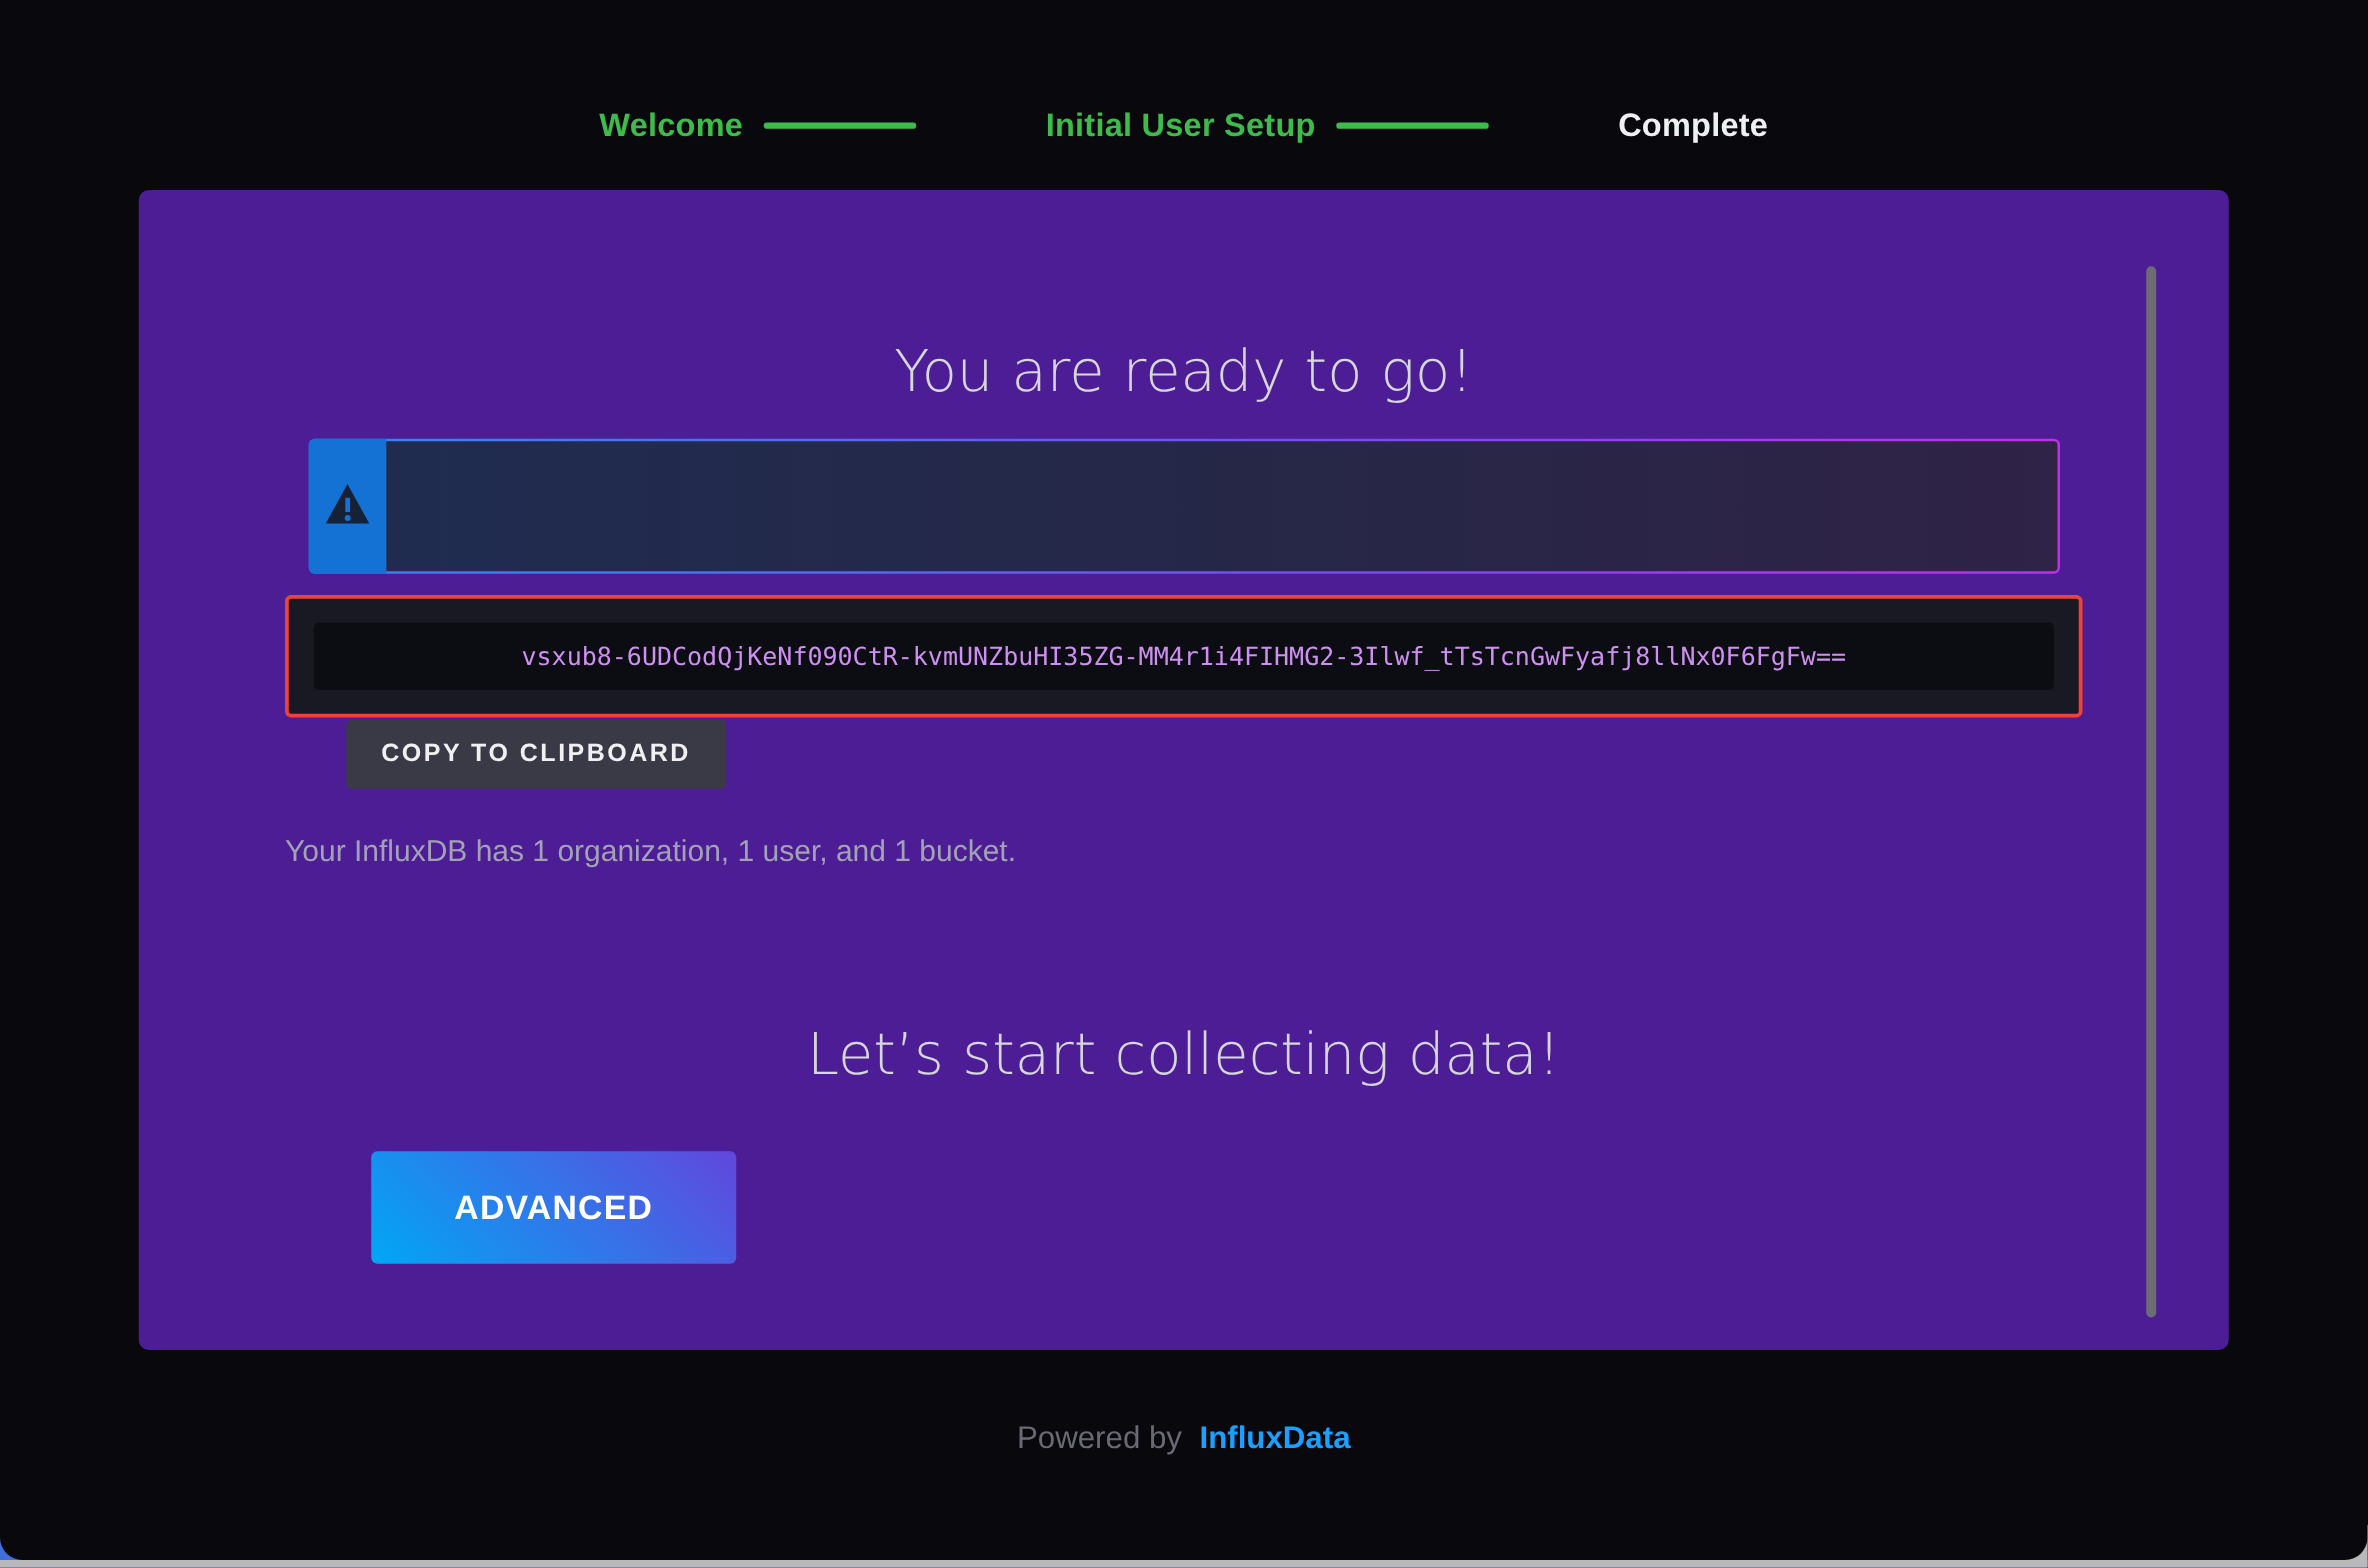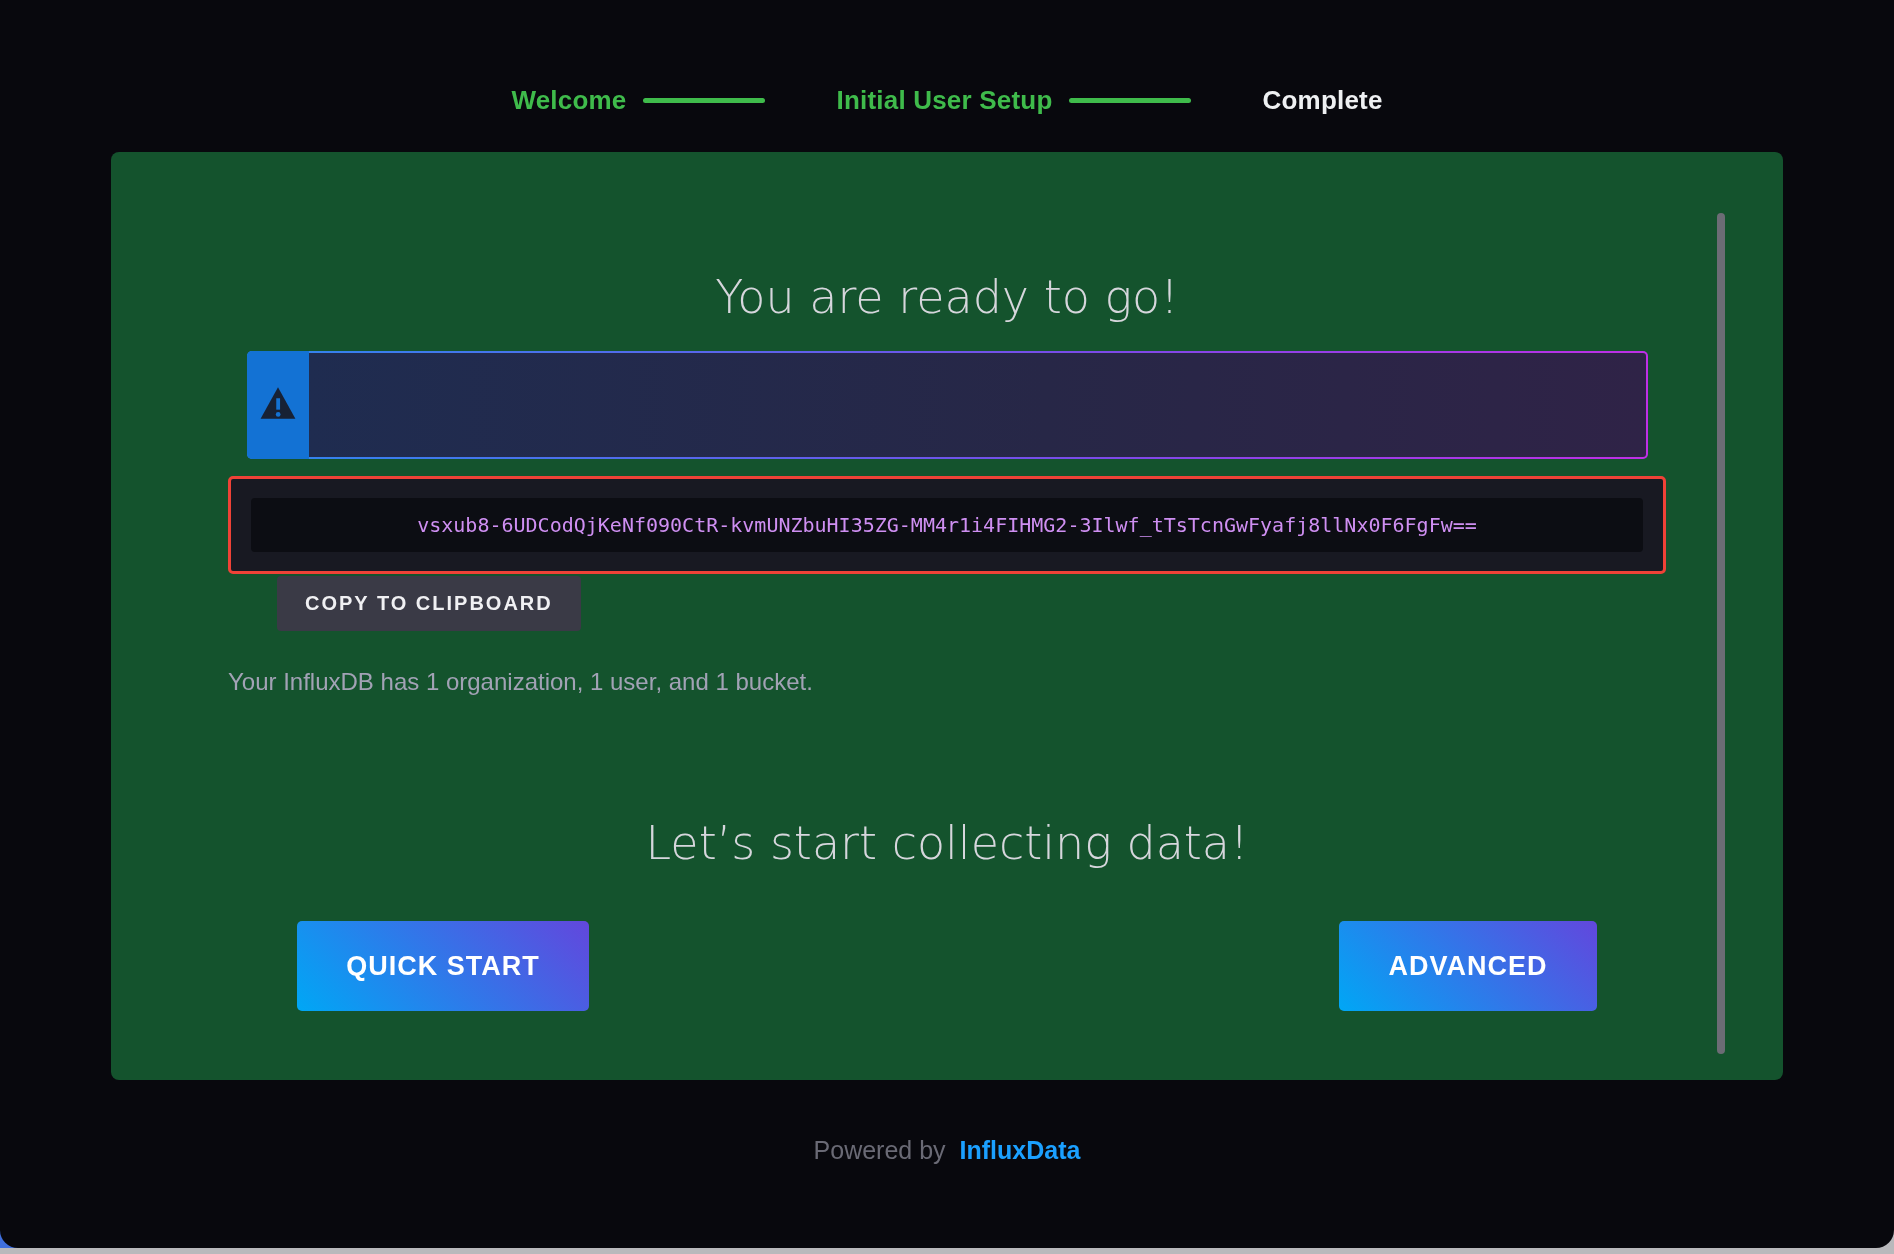--- a/index.html
+++ b/index.html
@@ -24,38 +24,38 @@
     background:#08080d;
     border-radius:0 0 18px 18px;
     overflow:hidden;
     z-index:1;
   }
 
   
   .step-nav{
     margin-top:85px;
     display:flex; justify-content:center; align-items:center;
-    gap:72px;
+    gap:104px;
   }
   .step{ display:flex; align-items:center; }
   .step-label{
     font-size:26px; font-weight:bold; letter-spacing:.2px;
     color:var(--step-green,#3fbb4b);
   }
   .step.current .step-label{ color:#eef0f2; }
   .step-line{
     width:122px; height:5px; border-radius:3px;
     background:var(--step-green,#3fbb4b);
     margin-left:16px;
   }
 
   
   .panel{
     width:1672px; margin:36px auto 0 auto;
-    background:#14532d;
+    background:#4c1d95;
     border-radius:8px;
     overflow:hidden;
     position:relative;
   }
   .content{ width:1438px; margin:0 auto; }
 
   .h-thin{
     font-family:"DejaVu Sans", sans-serif;
     font-weight:200;
     color:#d6d6dc;
@@ -215,21 +215,20 @@
         <div class="token-code">vsxub8-6UDCodQjKeNf090CtR-kvmUNZbuHI35ZG-MM4r1i4FIHMG2-3Ilwf_tTsTcnGwFyafj8llNx0F6FgFw==</div>
       </div>
 
       <button class="copy-button">COPY TO CLIPBOARD</button>
 
       <div class="summary-text">Your InfluxDB has 1 organization, 1 user, and 1 bucket.</div>
 
       <h2 class="h-thin collect-heading">Let’s start collecting data!</h2>
 
       <div class="action-row">
-        <button class="action-button">QUICK START</button>
         <button class="action-button">ADVANCED</button>
       </div>
 
     </div>
 
     <div class="scrollbar-thumb"></div>
   </div>
 
   <div class="footer">
     <span class="powered-by">Powered by</span>

